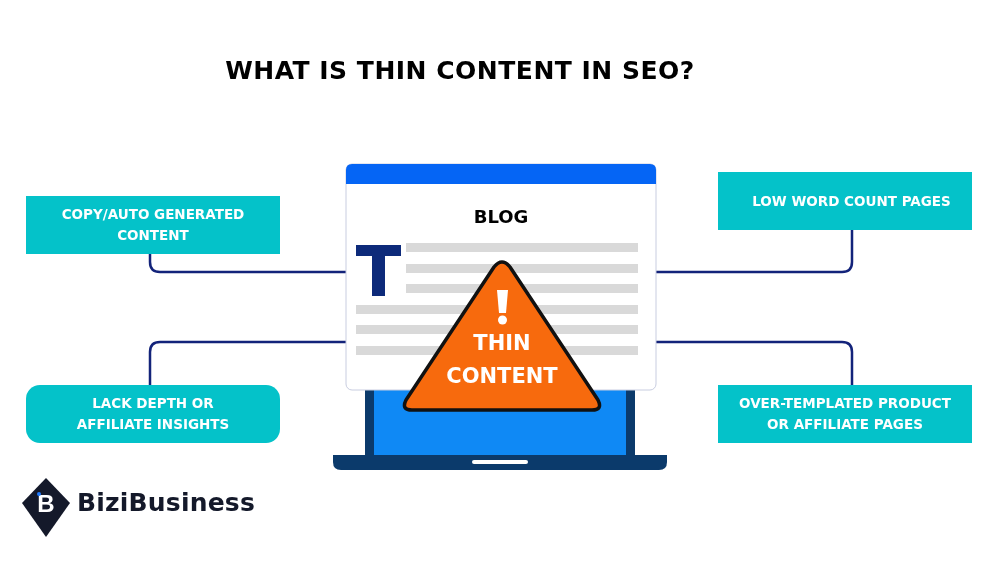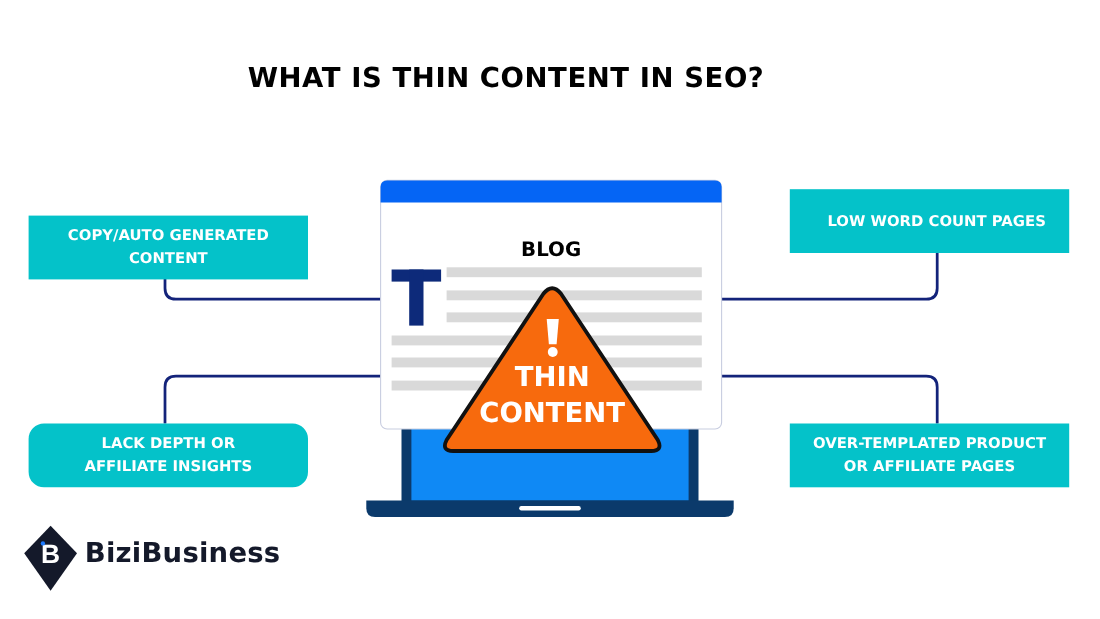--- a/index.html
+++ b/index.html
@@ -20,25 +20,25 @@
     #box-bl { left: 26px; top: 385px; border-radius: 14px; }
     #box-tr { left: 718px; top: 172px; padding-left: 21px; }
     #box-br { left: 718px; top: 385px; }
     svg.layer { position: absolute; left: 0; top: 0; }
     .logo-text {
       position: absolute; left: 77px; top: 488px; font-size: 25px; color: #14192a;
       font-weight: 700; letter-spacing: 0.2px;
     }
     .blog-title {
       position: absolute; left: 346px; top: 206px; width: 310px; text-align: center;
-      font-size: 18px; font-weight: 900; color: #000; margin-top: 11px;
+      font-size: 18px; font-weight: 900; color: #000;
     }
     .warn-text {
       position: absolute; left: 403px; width: 198px; text-align: center; color: #fff;
-      font-weight: 900; font-size: 25px; line-height: 26px;
+      font-weight: 900; font-size: 21px; line-height: 26px;
     }
     #warn-line1 { top: 330px; }
     #warn-line2 { top: 363px; }
   </style>
 </head>
 <body>
 
 <div class="title">WHAT IS THIN CONTENT IN SEO?</div>
 
 <svg class="layer" width="1000" height="563">

